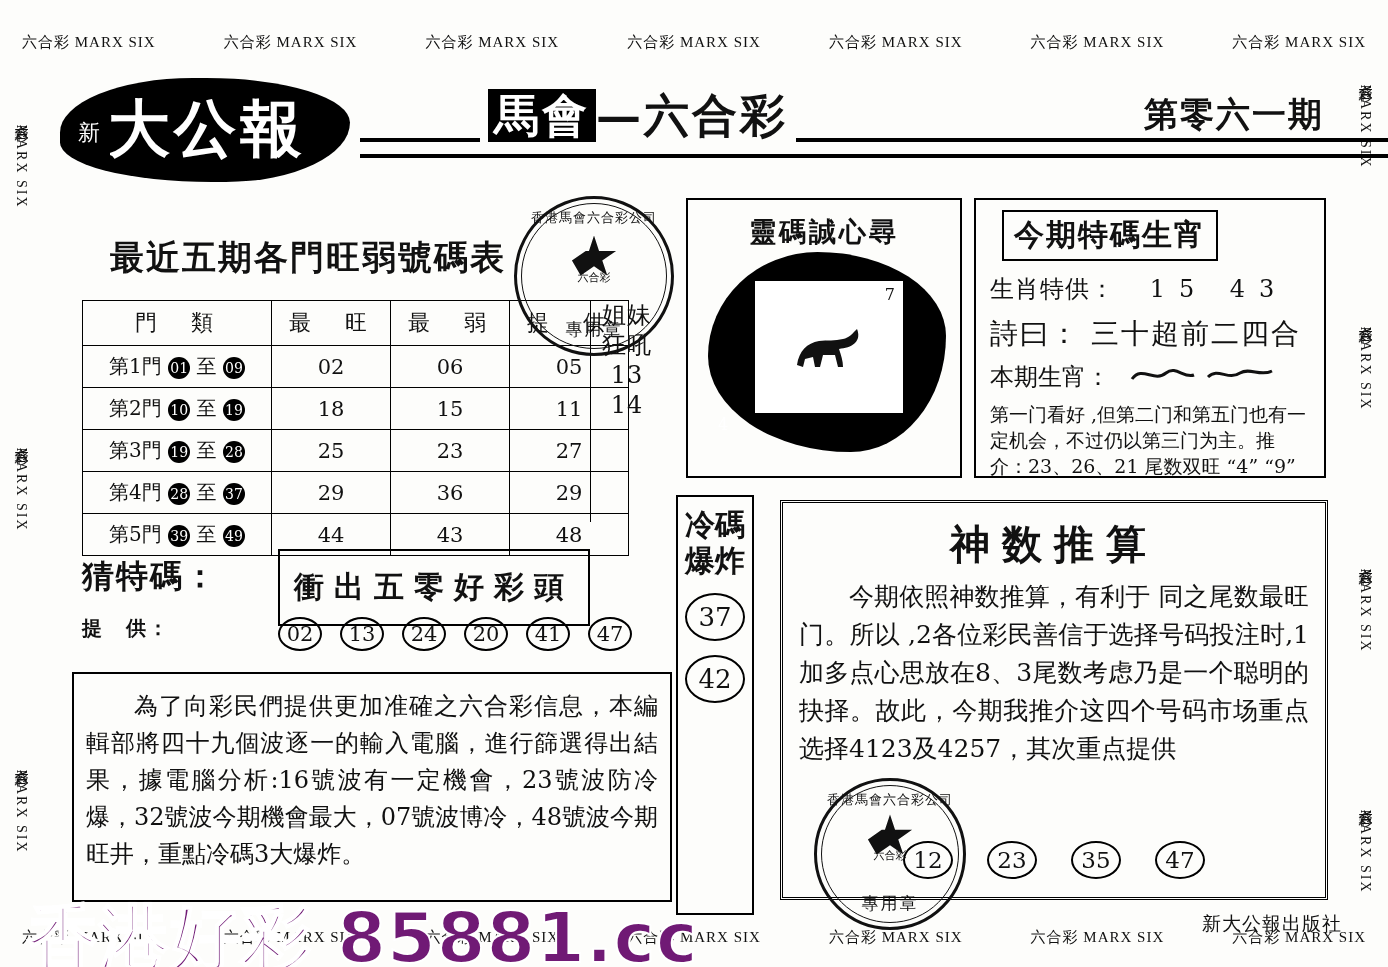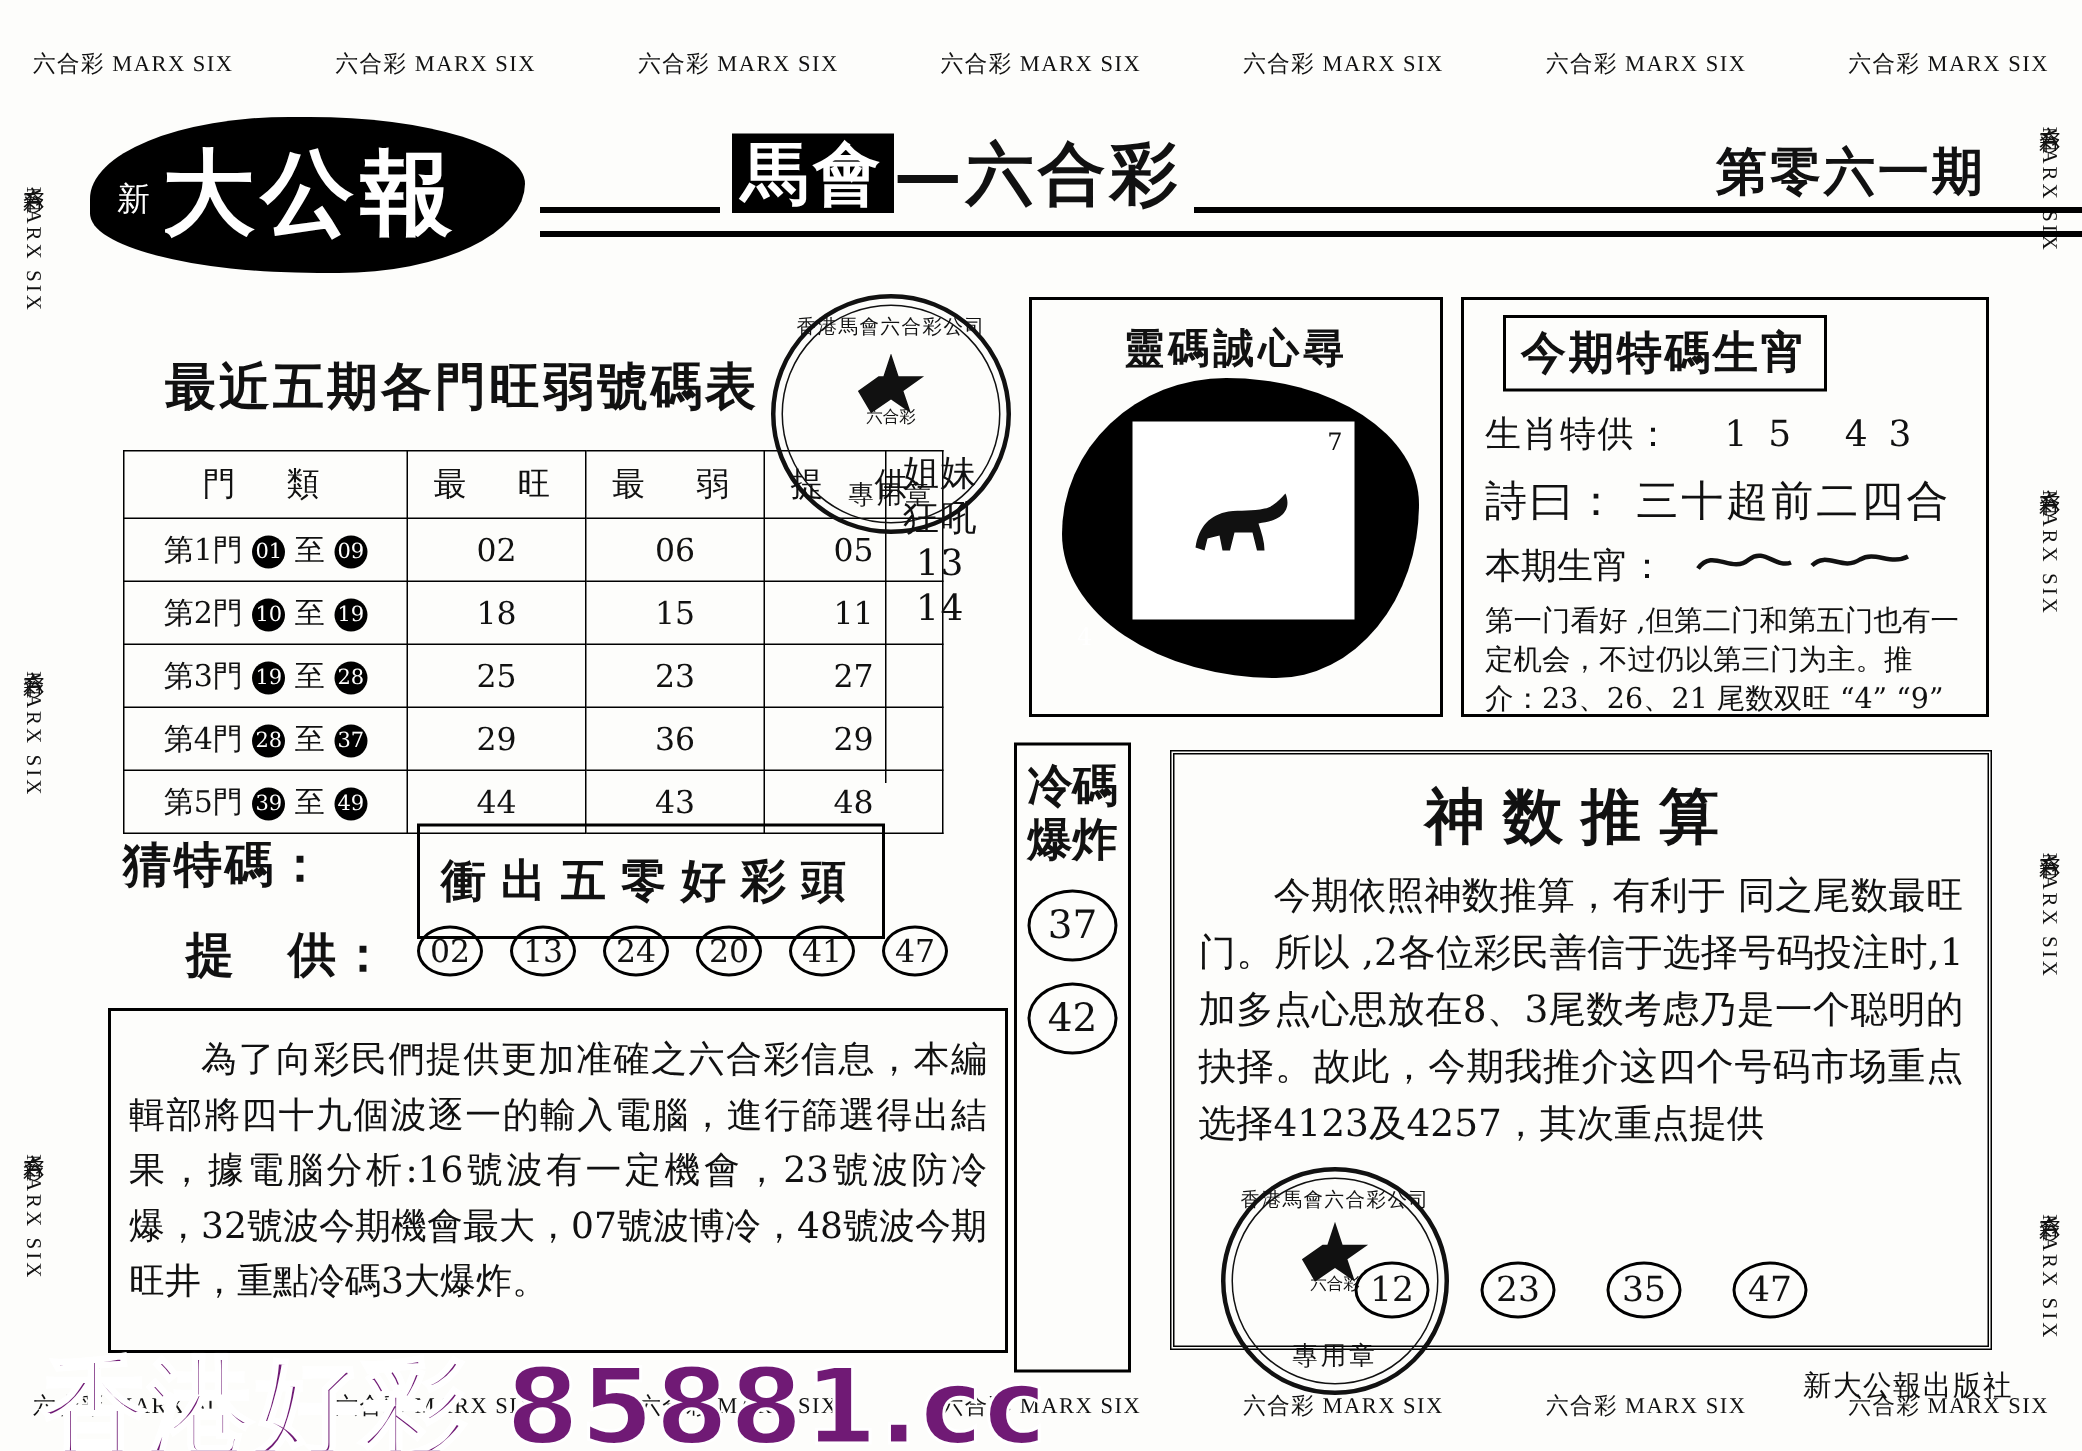--- a/index.html
+++ b/index.html
@@ -95,21 +95,21 @@
     border-left:1px solid #000;padding-left:6px;height:222px;
   }
 
   .guess-row{position:absolute;left:82px;top:555px;width:600px;height:46px;}
   .guess-label{font-size:32px;font-weight:bold;letter-spacing:2px;}
   .guess-box{
     position:absolute;left:196px;top:-6px;border:2px solid #000;padding:16px 14px;
     font-size:30px;letter-spacing:10px;font-weight:bold;
   }
   .give-row{position:absolute;left:82px;top:615px;width:620px;height:48px;}
-  .give-label{font-size:32px;font-weight:bold;letter-spacing:2px;margin-left:42px;}
+  .give-label{font-size:20px;font-weight:bold;letter-spacing:2px;}
   .circles{position:absolute;left:196px;top:2px;display:flex;gap:18px;}
   .circ{
     width:40px;height:30px;border:2px solid #000;border-radius:50%;
     display:flex;align-items:center;justify-content:center;font-size:21px;
   }
 
   .para{
     position:absolute;left:72px;top:672px;width:600px;height:230px;
     border:2px solid #000;padding:14px 12px;box-sizing:border-box;
     font-size:24px;line-height:37px;letter-spacing:0px;text-align:justify;

